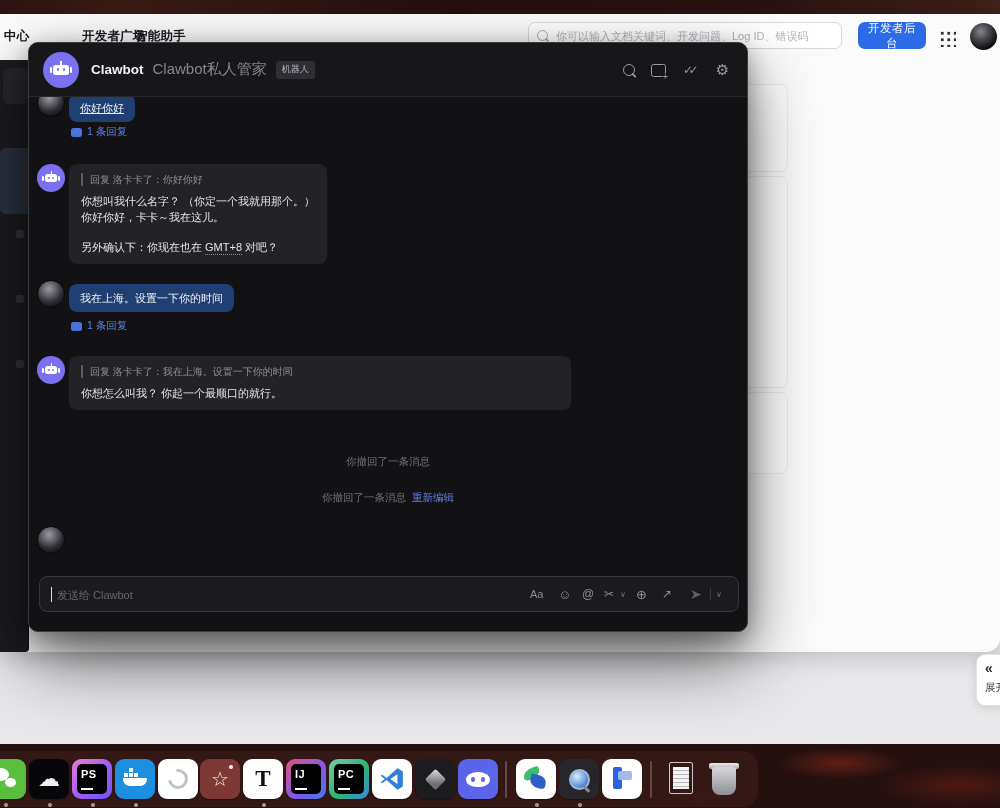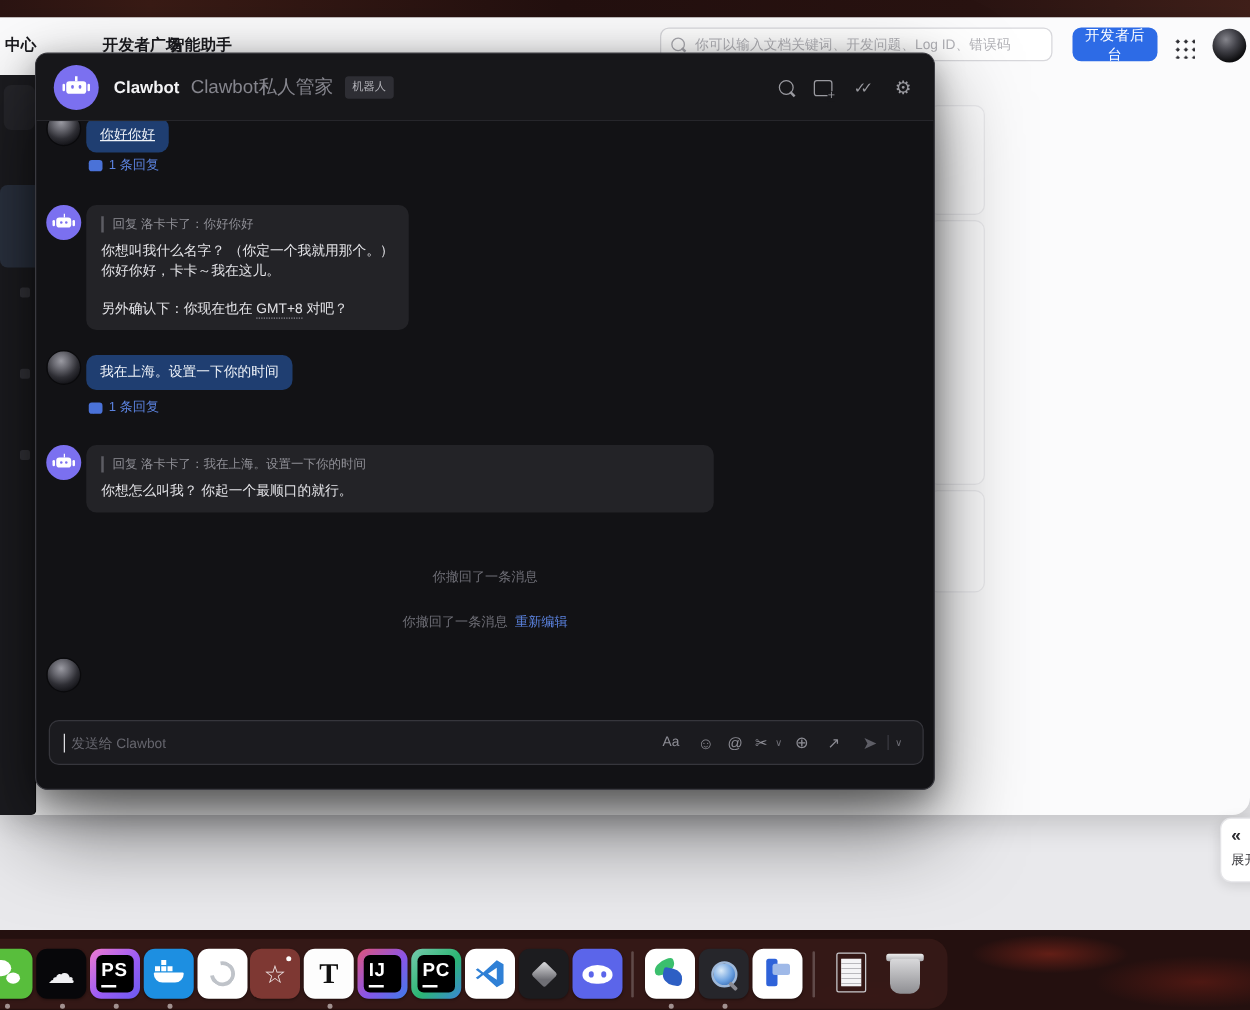--- a/index.html
+++ b/index.html
@@ -130,21 +130,21 @@
   .ddot{position:absolute;top:803px;width:3.5px;height:3.5px;border-radius:50%;background:rgba(235,226,226,.6);}
 
   .d-wechat{background:#58be3c;overflow:hidden;}
   .wb1{position:absolute;left:7px;top:9px;width:16px;height:13px;background:#fff;border-radius:50%;}
   .wb2{position:absolute;left:19px;top:19px;width:11px;height:9px;background:#fff;border-radius:50%;}
   .d-cloud{background:#07070a;color:#efeff2;font-size:22px;}
   .d-ps{background:linear-gradient(135deg,#f07bd0 0%,#9b5cf5 55%,#6a5af0 100%);}
   .d-ij{background:linear-gradient(135deg,#e0557a 0%,#8a55e8 55%,#3d7be8 100%);}
   .d-pc{background:linear-gradient(135deg,#76c9ad 0%,#2bb673 55%,#3a86d8 100%);}
   .ide-in{position:absolute;left:5px;top:5px;width:30px;height:30px;background:#000;border-radius:5px;}
-  .ide-t{position:absolute;left:4px;top:4px;color:#fff;font-size:15px;font-weight:700;letter-spacing:.5px;}
+  .ide-t{position:absolute;left:4px;top:4px;color:#fff;font-size:11px;font-weight:700;letter-spacing:.5px;}
   .ide-u{position:absolute;left:4px;bottom:4px;width:12px;height:2px;background:#fff;}
   .d-docker{background:#1d8fe1;}
   .dk-c{position:absolute;background:#fff;width:4px;height:4px;}
   .dk-hull{position:absolute;left:8px;top:19px;width:24px;height:8px;background:#fff;border-radius:1px 1px 7px 7px;}
   .d-navicat{background:#fff;}
   .cobra{width:20px;height:20px;border:3px solid #bfc3c9;border-radius:50%;border-left-color:transparent;
          transform:rotate(35deg);box-sizing:border-box;}
   .d-star{background:#7e3833;color:#f4eeee;font-size:20px;}
   .star-dot{position:absolute;right:7px;top:6px;width:4px;height:4px;border-radius:50%;background:#fff;}
   .d-typora{background:#fdfdfd;color:#111;font-size:23px;font-family:"Liberation Serif","DejaVu Serif",serif;font-weight:700;}

